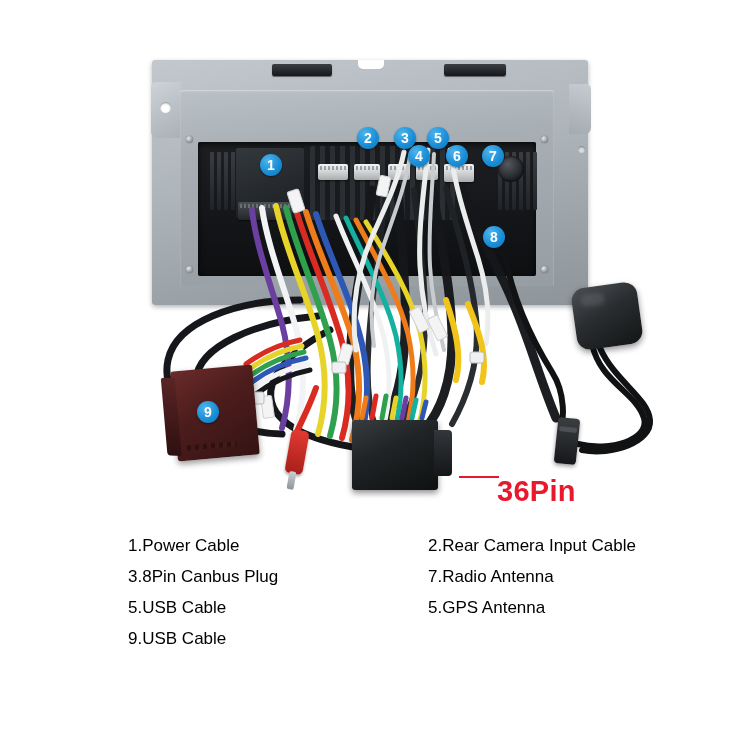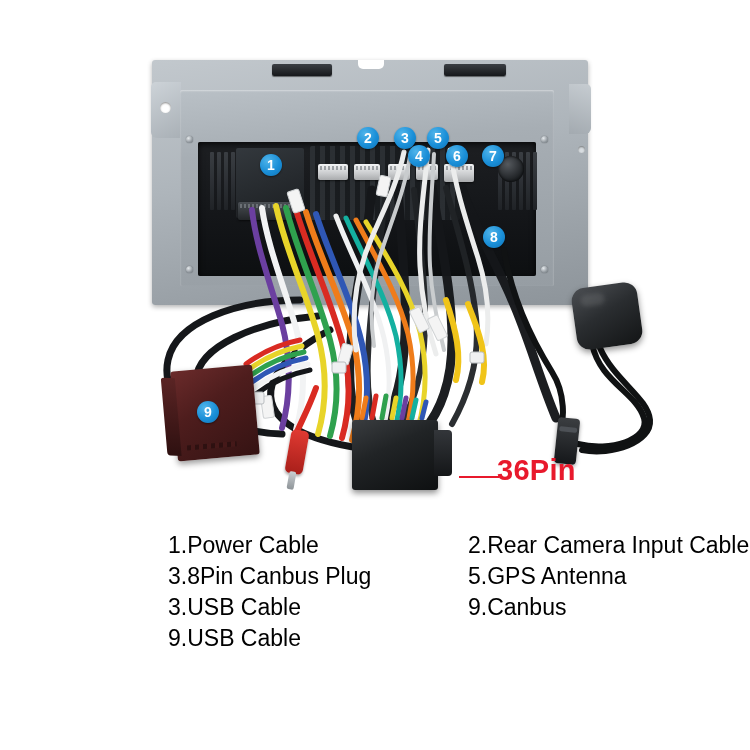--- a/index.html
+++ b/index.html
@@ -146,39 +146,38 @@
     color:#ffffff;
     font-size:14px;font-weight:bold;
     line-height:22px;text-align:center;
     box-shadow:0 1px 2px rgba(0,0,0,.45);
     font-family:"Liberation Sans", sans-serif;
     user-select:none;
   }
 
   
   .pin36-label{
-    position:absolute;left:497px;top:454px;
+    position:absolute;left:497px;top:475px;
     color:#e8192c;font-size:29px;font-weight:bold;
     letter-spacing:.3px;white-space:nowrap;
     font-family:"Liberation Sans", sans-serif;
   }
   .pin36-line{
     position:absolute;left:459px;top:476px;width:40px;height:2px;
     background:#e8192c;
   }
 
   
   .legend{position:absolute;left:0;top:530px;width:750px;height:220px;}
   .legend-col{position:absolute;top:0;}
   .legend-col.left{left:128px;}
   .legend-col.right{left:428px;}
   .legend-item{
-    font-size:23px;color:#000000;line-height:31px;white-space:nowrap;
+    font-size:17px;color:#000000;line-height:31px;white-space:nowrap;
     font-family:"Liberation Sans", sans-serif;
-    margin-left:40px;
   }
 </style>
 </head>
 <body>
 
 <div class="stage">
 
   <div class="photo">
 
     <div class="chassis-outer">
@@ -345,23 +344,23 @@
     <div class="badge" style="left:446px;top:145px;">6</div>
     <div class="badge" style="left:482px;top:145px;">7</div>
     <div class="badge" style="left:483px;top:226px;">8</div>
     <div class="badge" style="left:197px;top:401px;">9</div>
   </div>
 
   <div class="legend">
     <div class="legend-col left">
       <div class="legend-item">1.Power Cable</div>
       <div class="legend-item">3.8Pin Canbus Plug</div>
-      <div class="legend-item">3.USB Cable</div>
+      <div class="legend-item">5.USB Cable</div>
       <div class="legend-item">9.USB Cable</div>
     </div>
     <div class="legend-col right">
       <div class="legend-item">2.Rear Camera Input Cable</div>
+      <div class="legend-item">7.Radio Antenna</div>
       <div class="legend-item">5.GPS Antenna</div>
-      <div class="legend-item">9.Canbus</div>
     </div>
   </div>
 
 </div>
 
 </body></html>

